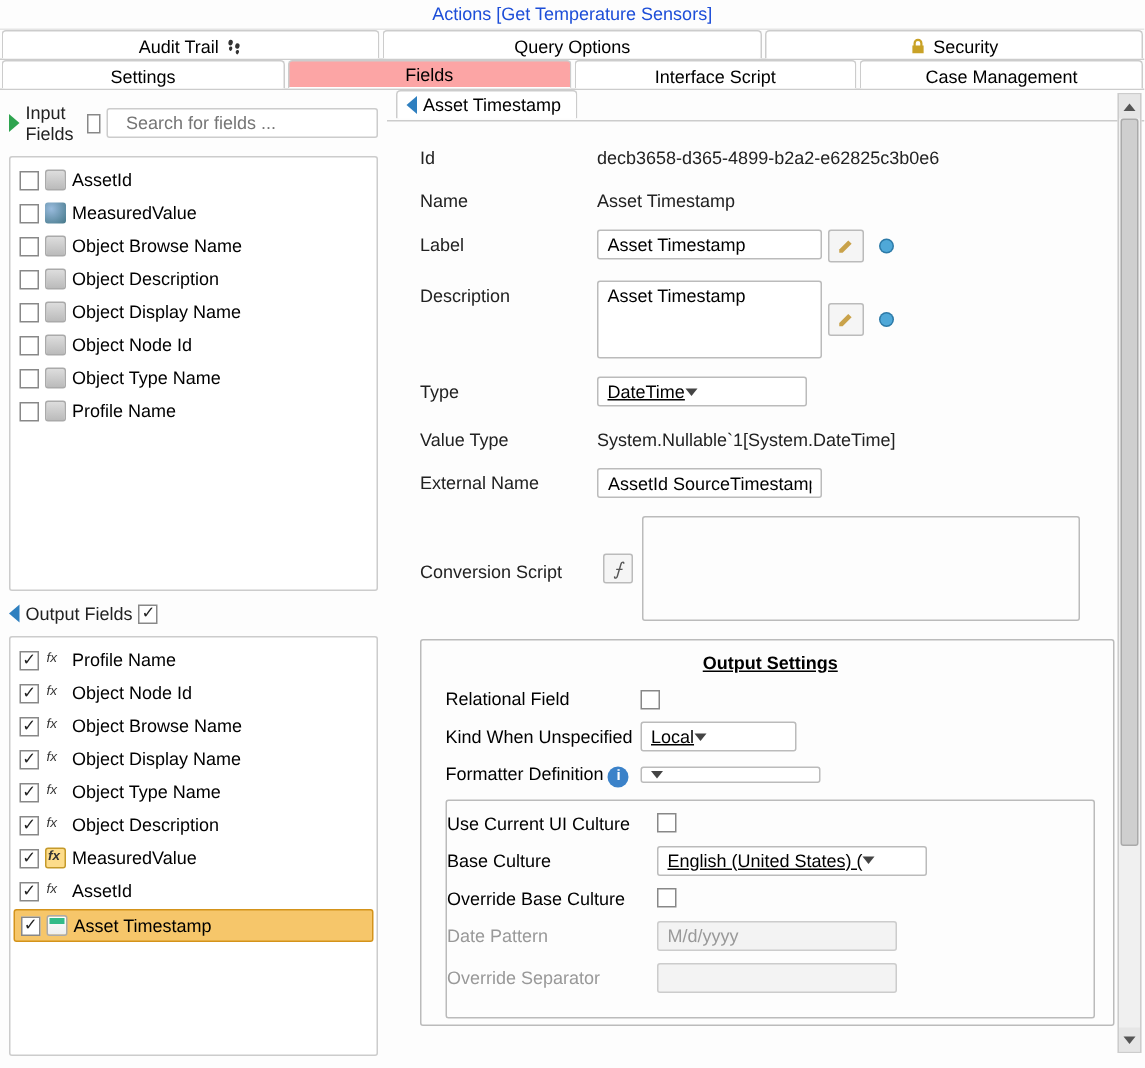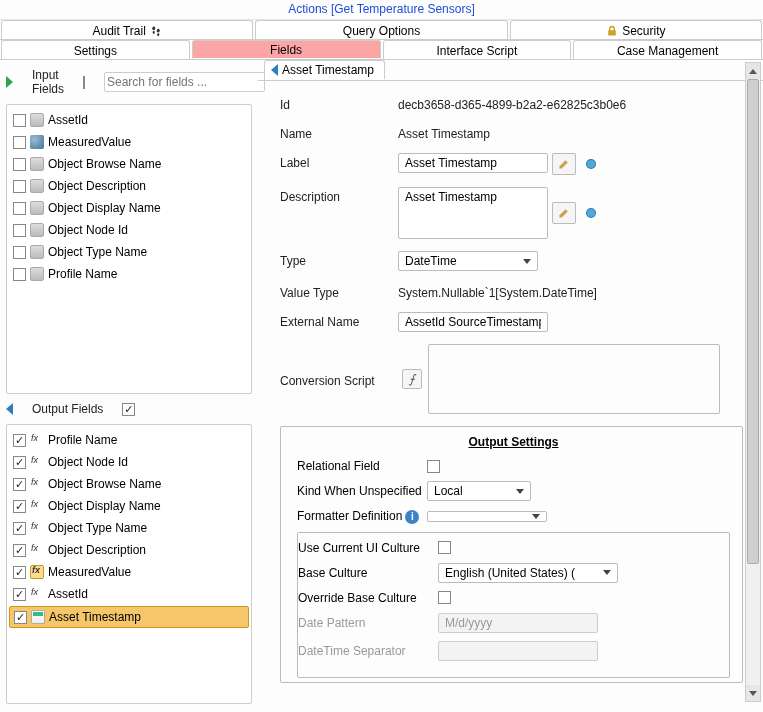--- a/index.html
+++ b/index.html
@@ -8,29 +8,29 @@
   .title-bar { height: 20px; text-align: center; color: #1d4ed8; padding-top: 2px; border-bottom: 1px solid #e5e5e5; }
 
   .tab-row { display: flex; border-bottom: 1px solid #ccc; height: 20px; }
   .tab { flex: 1; text-align: center; border: 1px solid #ccc; border-bottom: none; border-radius: 3px 3px 0 0; margin: 0 1px; background: #fff; padding-top: 1px; cursor: pointer; display: flex; align-items: center; justify-content: center; gap: 4px; }
   .tab.active { background: #fca5a5; font-weight: normal; border-bottom: 1px solid #fff; position: relative; z-index: 1; }
 
   .main { display: flex; height: 650px; }
   .left { width: 258px; padding: 6px; display: flex; flex-direction: column; gap: 6px; }
   .right { flex: 1; position: relative; }
 
-  .section-header { display: flex; align-items: center; gap: 19px; font-size: 12px; color: #222; padding: 2px 0; }
+  .section-header { display: flex; align-items: center; gap: 4px; font-size: 12px; color: #222; padding: 2px 0; }
   .field-list { border: 1px solid #ccc; border-radius: 2px; flex: 0 0 auto; padding: 4px 0; background: #fff; }
   .input-list { height: 290px; overflow: auto; }
   .output-list { flex: 1; overflow: auto; }
 
   .field-row { display: flex; align-items: center; gap: 4px; padding: 4px 6px; cursor: pointer; }
   .field-row.selected { background: #f6c66a; border: 1px solid #d4931a; border-radius: 2px; margin: 1px 2px; padding: 3px 4px; }
 
-  .search-box { flex: 1; border: 1px solid #ccc; color: #8b5cf6; padding: 2px 2px; border-radius: 2px; font-style: normal; background:#fff; }
+  .search-box { flex: 1; border: 1px solid #ccc; color: #8b5cf6; padding: 2px 12px; border-radius: 2px; font-style: normal; background:#fff; }
 
   .triangle-left { width:0;height:0;border-top:6px solid transparent;border-bottom:6px solid transparent;border-right:7px solid #2e7fbf; display:inline-block; }
   .triangle-right { width:0;height:0;border-top:6px solid transparent;border-bottom:6px solid transparent;border-left:7px solid #2ea44f; display:inline-block; }
 
   .cb { width:13px; height:13px; border:1px solid #888; background:#fff; display:inline-flex; align-items:center; justify-content:center; cursor:pointer; }
   .cb.checked::after { content:"✓"; font-size:11px; color:#222; line-height:1; }
 
   .ico { width:14px; height:14px; display:inline-block; }
   .ico-gray { background: linear-gradient(#ddd,#bbb); border:1px solid #aaa; border-radius:2px; }
   .ico-gauge { background: radial-gradient(circle at 30% 30%, #9bd, #478); border-radius:2px; }
@@ -46,21 +46,21 @@
 
   .detail-tab { display:inline-flex; align-items:center; gap:4px; border:1px solid #ccc; border-bottom:none; border-radius:3px 3px 0 0; padding:2px 10px 2px 6px; margin-left:6px; background:#fff; }
   .detail-body { border-top: 1px solid #ccc; position:absolute; top: 20px; left:0; right:0; bottom:0; padding: 14px 12px 6px 22px; overflow:auto; }
 
   .form-row { display:flex; align-items:flex-start; margin-bottom: 12px; }
   .form-row label { width: 118px; color:#222; padding-top:3px; }
   .form-row .val { color:#222; padding-top:3px; }
   .txt { border:1px solid #bbb; border-radius:2px; padding:2px 6px; background:#fff; }
   .txt.inp { width: 150px; }
   .txt.area { width: 150px; height: 52px; resize:none; }
-  .txt.sel { width: 140px; display:flex; align-items:center; justify-content:space-between; cursor:pointer; }
+  .txt.sel { width: 140px; display:flex; align-items:center; justify-content:flex-start; cursor:pointer;text-decoration:underline; }
   .chev { width:0;height:0;border-left:4px solid transparent;border-right:4px solid transparent;border-top:5px solid #444; }
   .iconbtn { width:24px; height:22px; border:1px solid #bbb; border-radius:2px; margin-left:4px; display:inline-flex; align-items:center; justify-content:center; cursor:pointer; background:#f5f5f5; }
   .hint { width:22px; height:22px; display:inline-flex; align-items:center; justify-content:center; margin-left:4px; }
   .bulb { width:8px;height:8px;border-radius:50%;background:#4fa8d8; box-shadow: 0 0 0 1px #2c7aa8; }
   .convbox { width:292px; height:70px; border:1px solid #bbb; border-radius:2px; }
   .fxbtn { width:20px; height:20px; border:1px solid #bbb; border-radius:2px; display:inline-flex; align-items:center; justify-content:center; cursor:pointer; background:#f5f5f5; margin-left:4px; font-style:italic; color:#555; }
 
   .settings-box { border:1px solid #bbb; border-radius:2px; margin-right: 8px; padding: 8px 12px 4px 16px; }
   .settings-title { text-align:center; font-weight:bold; text-decoration:underline; margin-bottom: 10px; }
   .srow { display:flex; align-items:center; margin-bottom: 8px; }
@@ -319,21 +319,21 @@
           </div>
           <div class="crow">
             <label>Override Base Culture</label>
             <span class="cb"></span>
           </div>
           <div class="crow dis">
             <label>Date Pattern</label>
             <input class="txt dis" style="width: 160px;" value="M/d/yyyy">
           </div>
           <div class="crow dis">
-            <label>DateTime Separator</label>
+            <label>Override Separator</label>
             <input class="txt dis" style="width: 160px;" value="">
           </div>
         </div>
       </div>
     </div>
 
     <div class="vscroll">
       <div class="up">
           <span class="tri-up"></span>
         </div>

